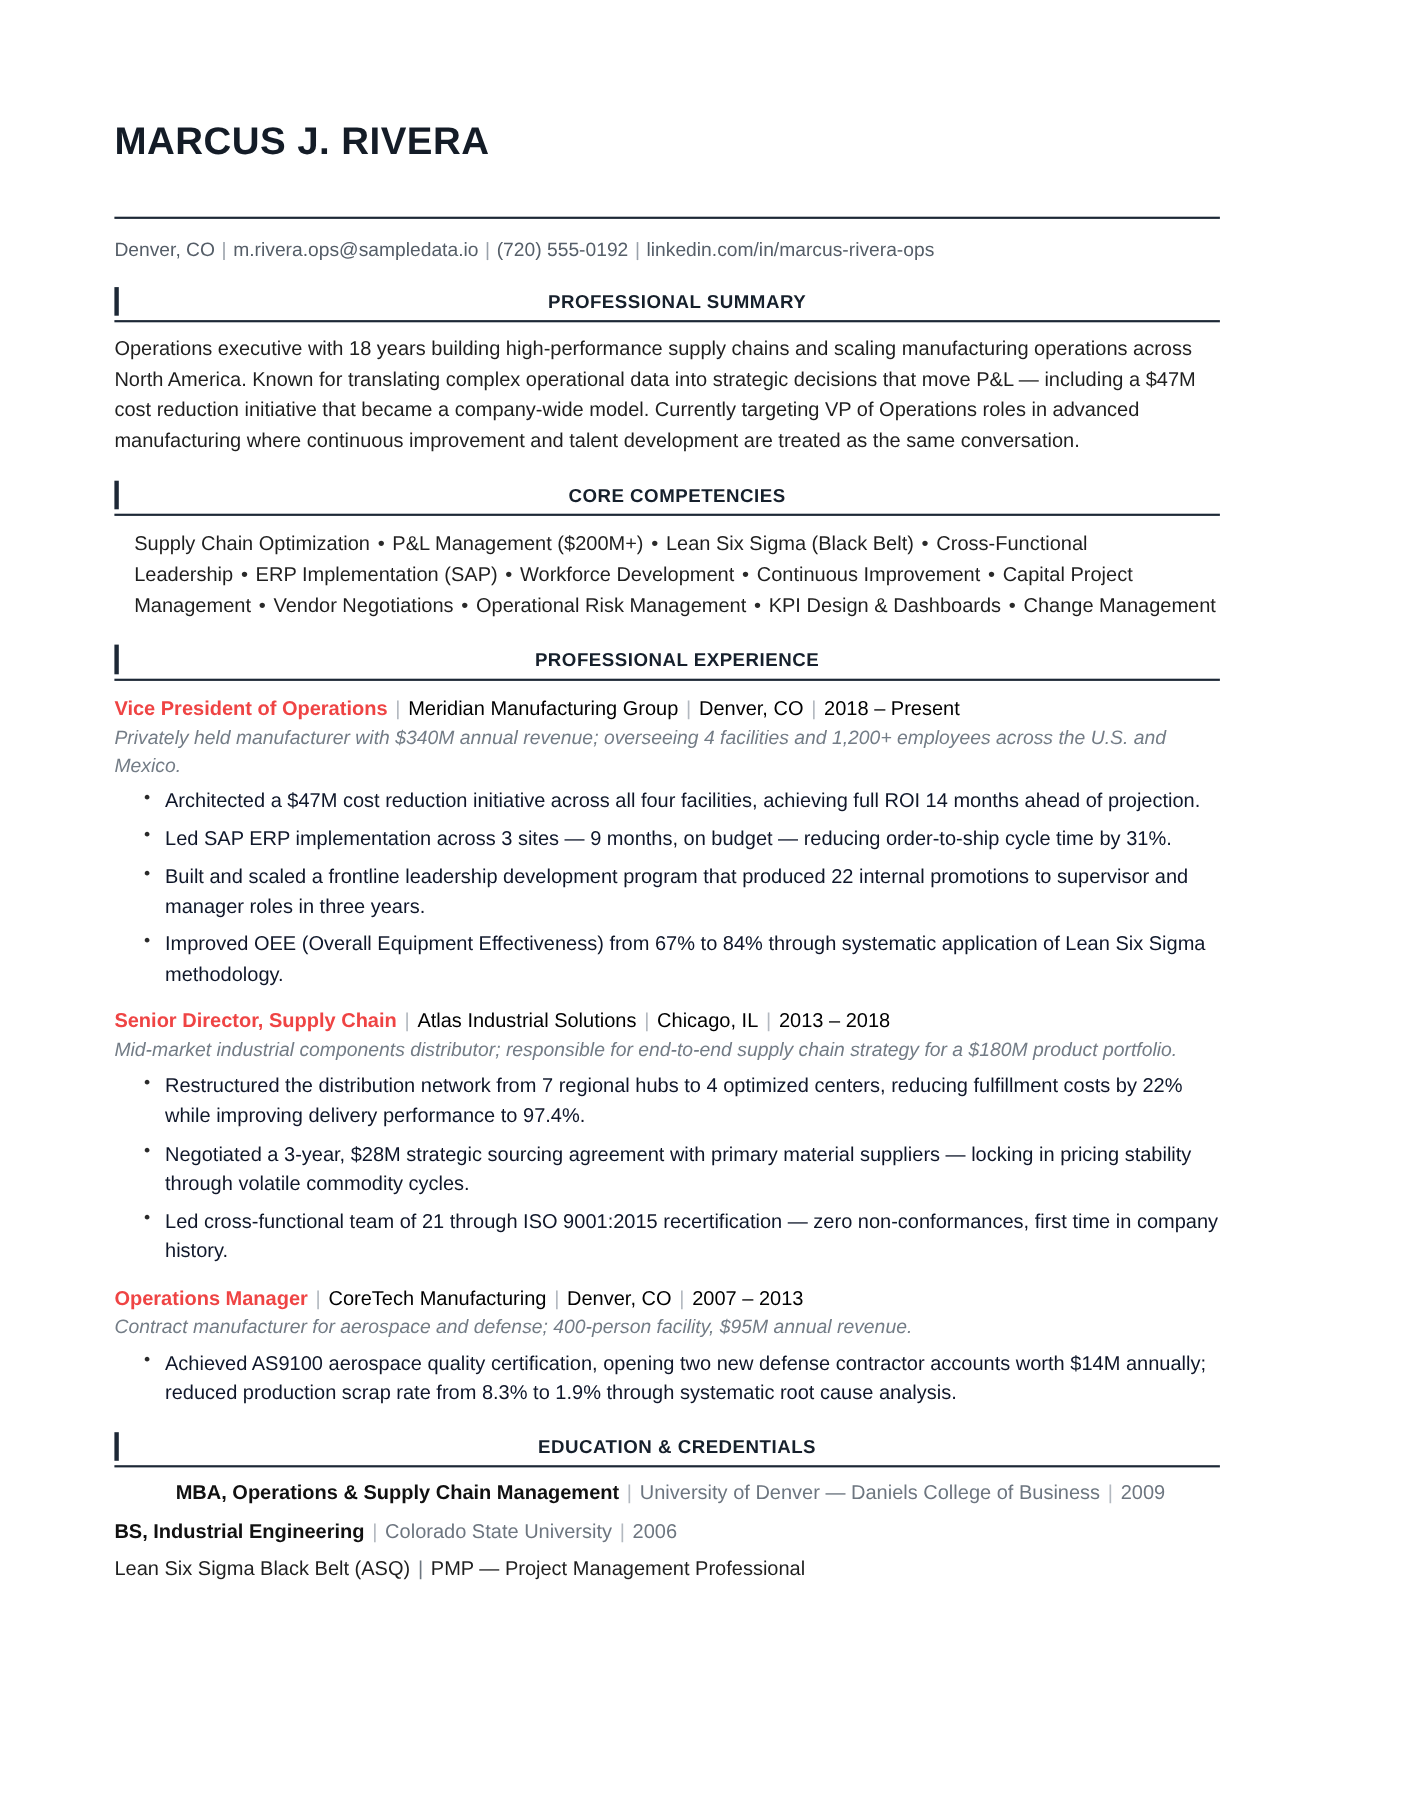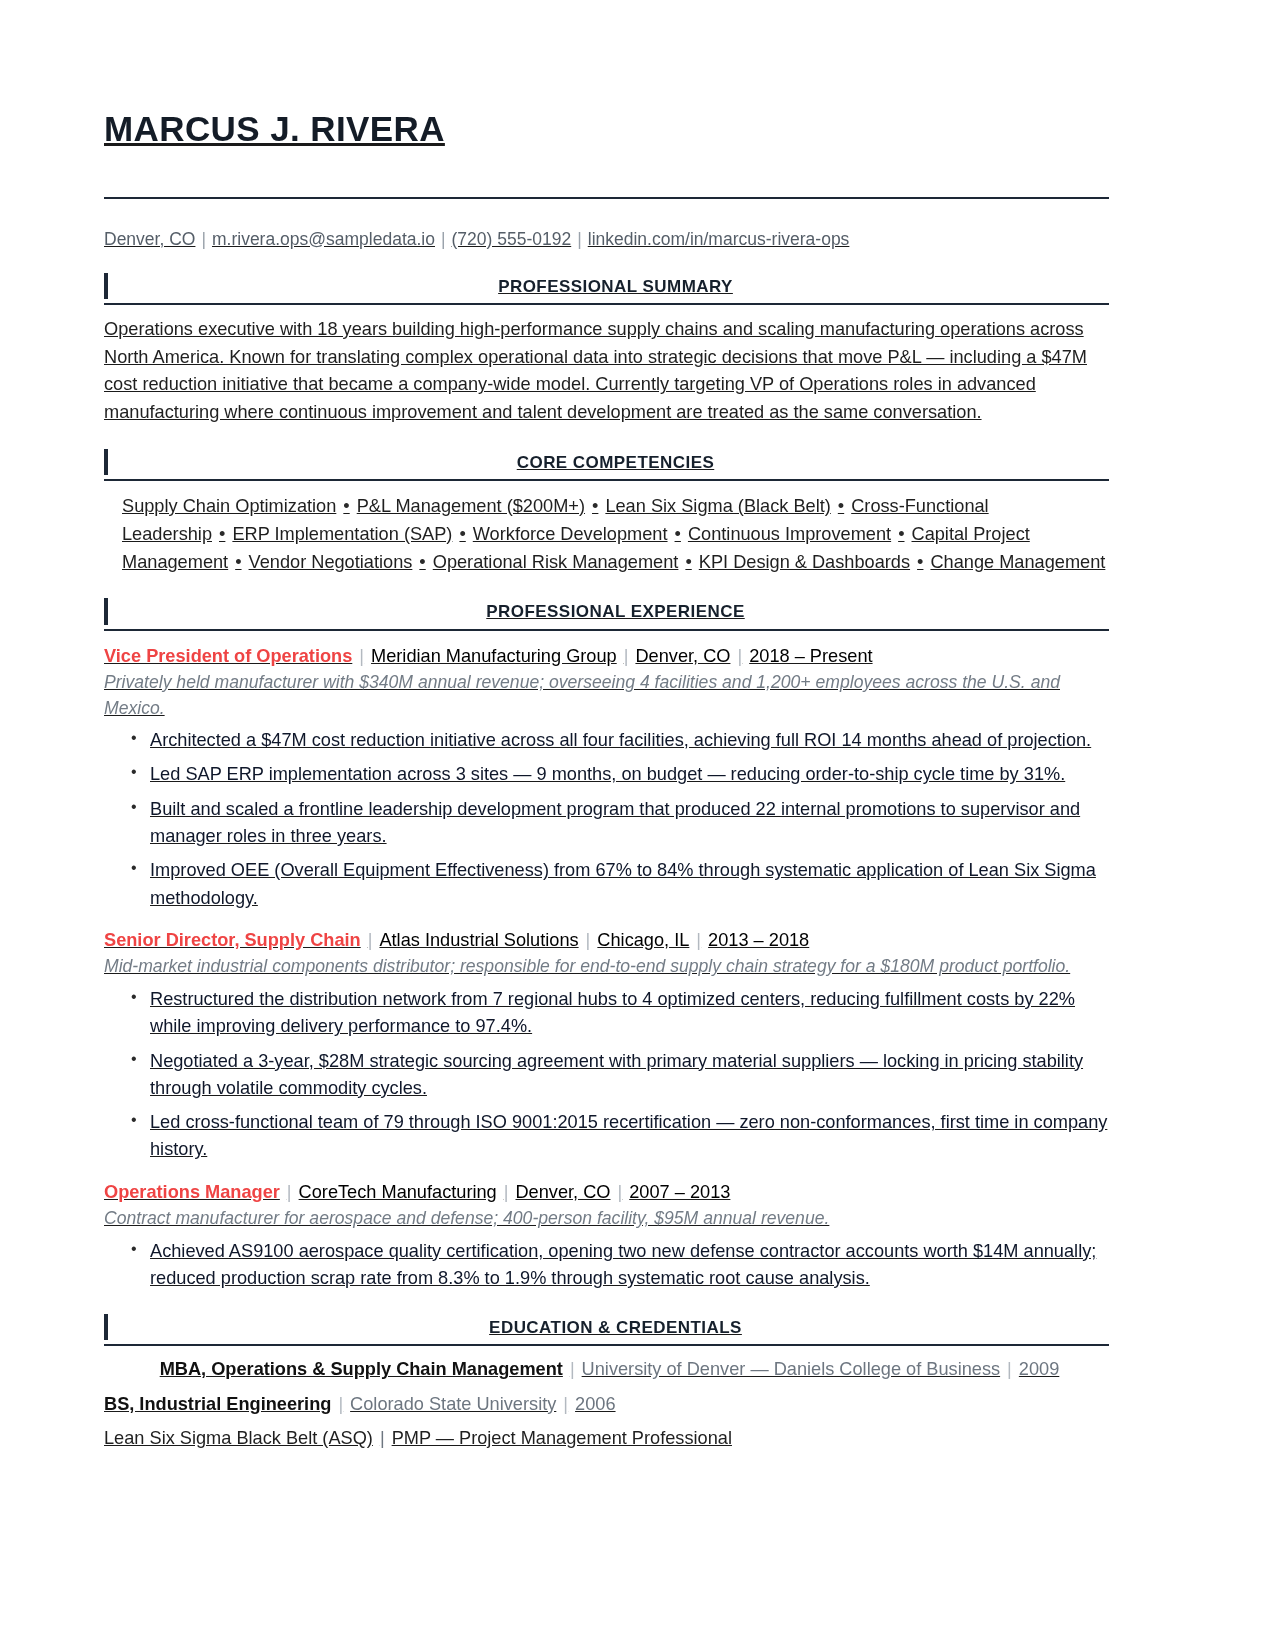--- a/index.html
+++ b/index.html
@@ -13,39 +13,38 @@
     font-family: "Liberation Sans", sans-serif;
     color: #1a1a1a;
     -webkit-font-smoothing: antialiased;
   }
   .page {
     width: 1275px;
     height: 1650px;
     box-sizing: border-box;
     padding: 96px 160px 0 104px;
     position: relative;
-    text-decoration: underline;
   }
   
   .name {
     font-size: 35px;
     font-weight: bold;
     letter-spacing: 0.4px;
     color: #141c27;
     margin: 0;
     padding-top: 14px;
     line-height: 1.1;
   }
   .name-rule {
     margin-top: 48px;
     border-top: 2px solid #1d2836;
     width: 1005px;
   }
   .contact {
-    margin-top: 28px;
+    margin-top: 16px;
     font-size: 17.5px;
     color: #555e68;
     line-height: 1.4;
     white-space: nowrap;
   }
   .contact .sep {
     color: #9aa2ab;
     padding: 0 6px;
   }
   
@@ -213,21 +212,21 @@
             <li>Built and scaled a frontline leadership development program that produced 22 internal promotions to supervisor and manager roles in three years.</li>
             <li>Improved OEE (Overall Equipment Effectiveness) from 67% to 84% through systematic application of Lean Six Sigma methodology.</li>
           </ul>
         </div>
         <div class="job">
           <div class="job-head"><span class="job-title">Senior Director, Supply Chain</span><span class="bar">|</span><span class="job-meta">Atlas Industrial Solutions</span><span class="bar">|</span><span class="job-meta">Chicago, IL</span><span class="bar">|</span><span class="job-meta">2013 – 2018</span></div>
           <div class="job-desc">Mid-market industrial components distributor; responsible for end-to-end supply chain strategy for a $180M product portfolio.</div>
           <ul class="bullets">
             <li>Restructured the distribution network from 7 regional hubs to 4 optimized centers, reducing fulfillment costs by 22% while improving delivery performance to 97.4%.</li>
             <li>Negotiated a 3-year, $28M strategic sourcing agreement with primary material suppliers — locking in pricing stability through volatile commodity cycles.</li>
-            <li>Led cross-functional team of 79 through ISO 9001:2015 recertification — zero non-conformances, first time in company history.</li>
+            <li>Led cross-functional team of 21 through ISO 9001:2015 recertification — zero non-conformances, first time in company history.</li>
           </ul>
         </div>
         <div class="job">
           <div class="job-head"><span class="job-title">Operations Manager</span><span class="bar">|</span><span class="job-meta">CoreTech Manufacturing</span><span class="bar">|</span><span class="job-meta">Denver, CO</span><span class="bar">|</span><span class="job-meta">2007 – 2013</span></div>
           <div class="job-desc">Contract manufacturer for aerospace and defense; 400-person facility, $95M annual revenue.</div>
           <ul class="bullets">
             <li>Achieved AS9100 aerospace quality certification, opening two new defense contractor accounts worth $14M annually; reduced production scrap rate from 8.3% to 1.9% through systematic root cause analysis.</li>
           </ul>
         </div>
       </div>

